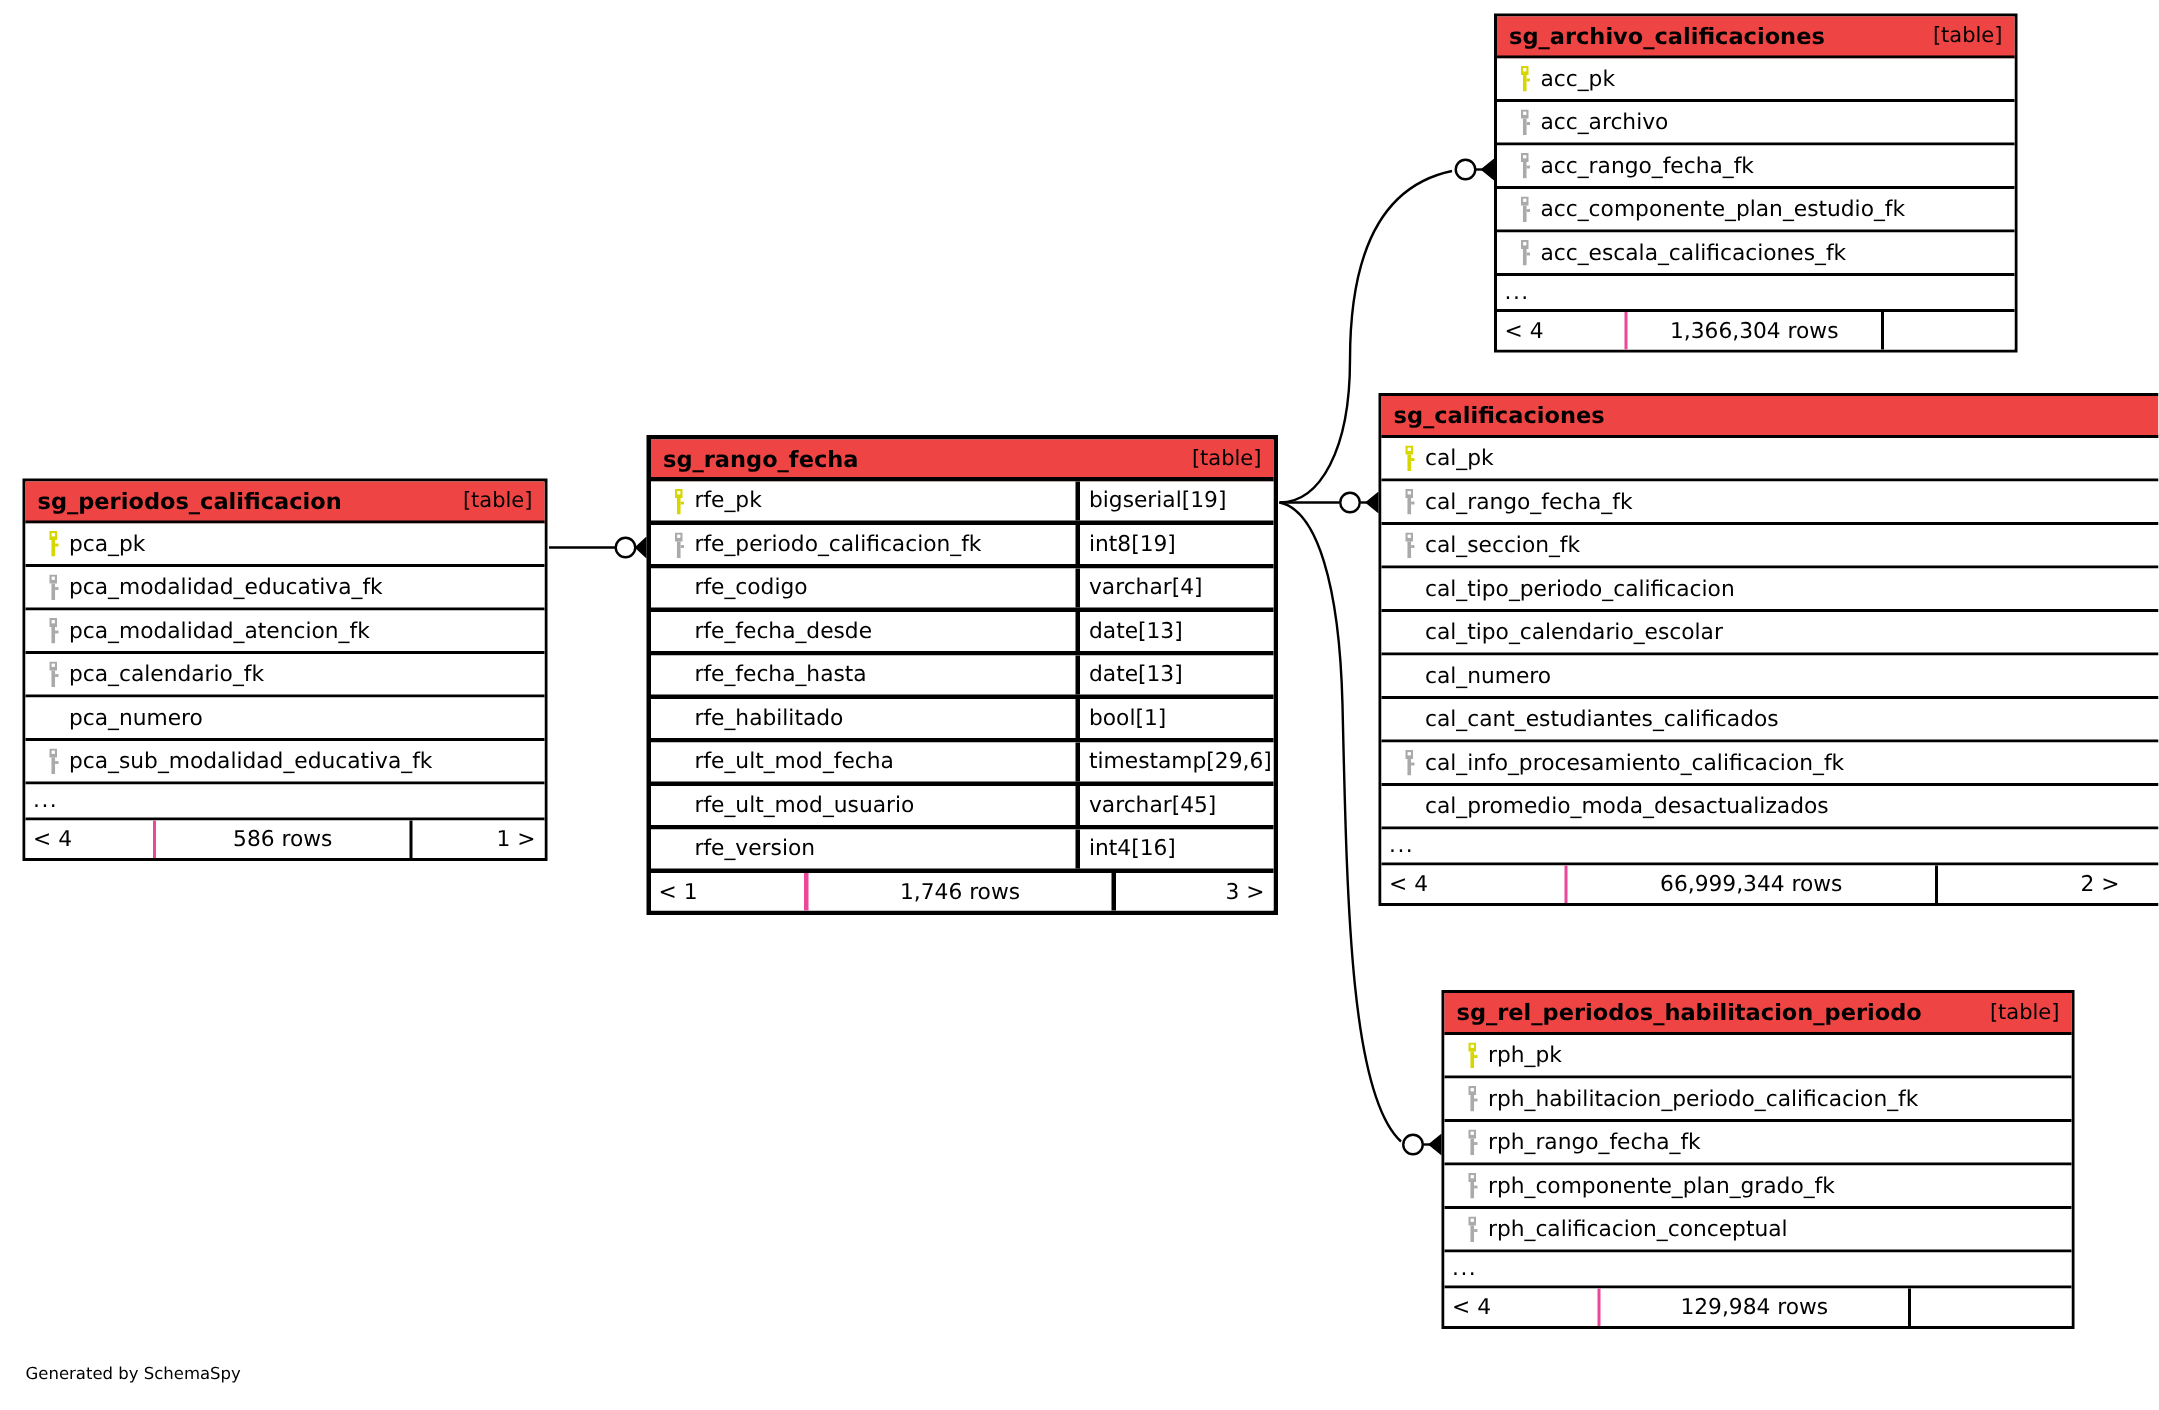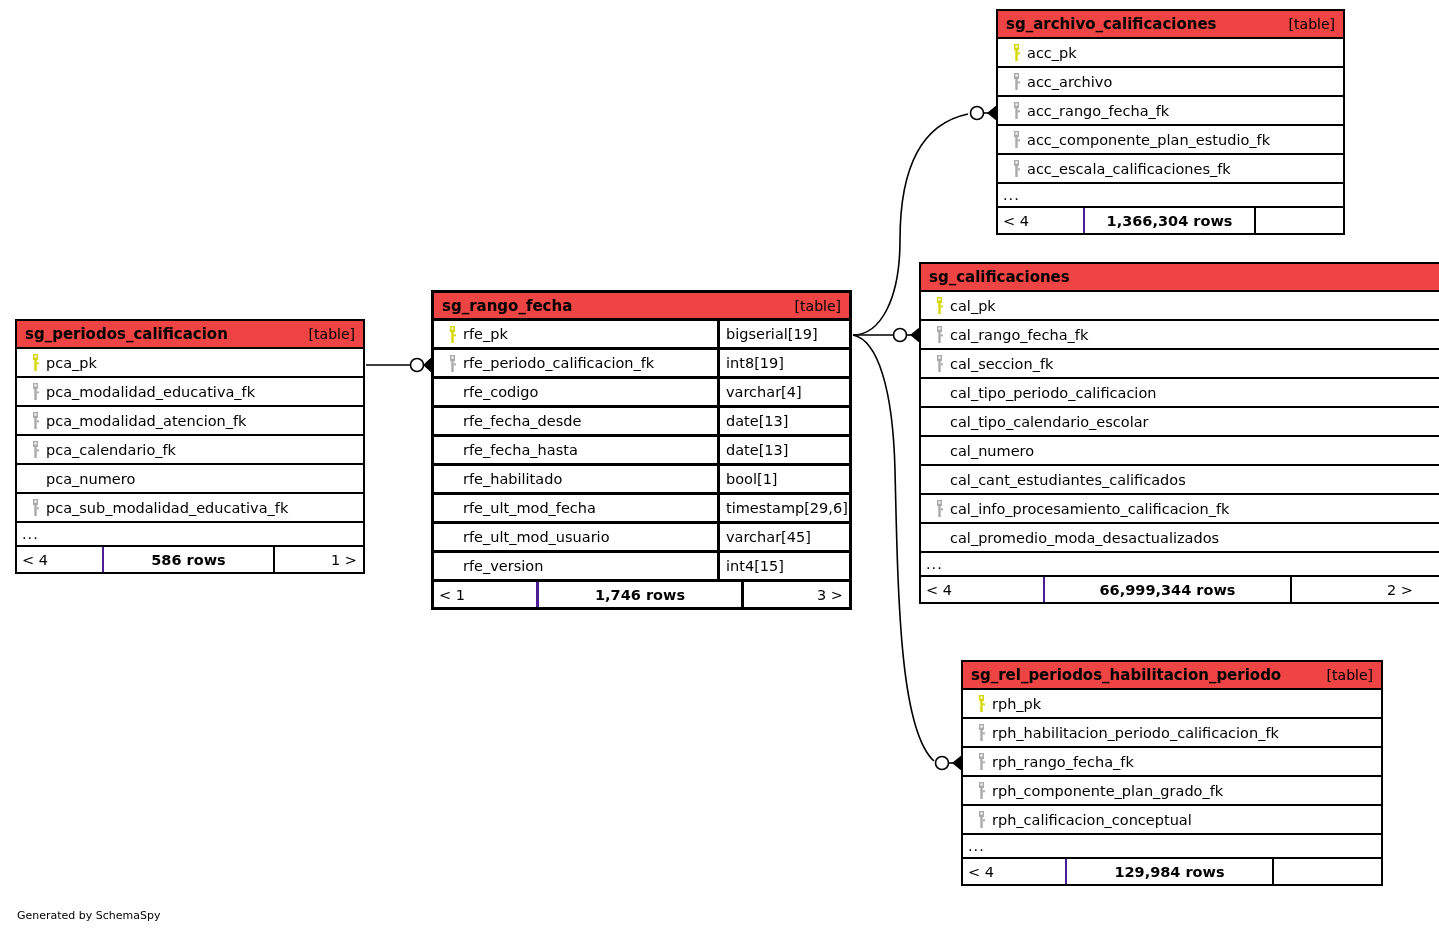--- a/index.html
+++ b/index.html
@@ -127,21 +127,21 @@
   .tfoot .fcell {
     display: flex;
     align-items: center;
     box-sizing: border-box;
     font-size: 14.5px;
     color: #000000;
     white-space: nowrap;
     overflow: hidden;
   }
   .tfoot .fleft   { justify-content: flex-start; padding-left: 5px; }
-  .tfoot .fmid    { justify-content: center; border-left: 2px solid #4c1d95; border-right: 2px solid #000000; font-weight: bold; }
+  .tfoot .fmid    { justify-content: center; border-left: 2px solid #ec4899; border-right: 2px solid #000000; }
   .tfoot .fright  { justify-content: flex-end; padding-right: 6px; }
   .tbl.focus .tfoot .fmid { border-left-width: 3px; border-right-width: 3px; }
 
   .credit {
     position: absolute;
     left: 17px;
     top: 909px;
     font-size: 11px;
     color: #000000;
     white-space: nowrap;
@@ -341,21 +341,21 @@
           <span class="keyslot"></span>
           <span>rfe_ult_mod_usuario</span>
         </span>
         <span class="ctype" style="width:132px;flex:0 0 132px;">varchar[45]</span>
       </div>
       <div class="row">
         <span class="cname">
           <span class="keyslot"></span>
           <span>rfe_version</span>
         </span>
-        <span class="ctype" style="width:132px;flex:0 0 132px;">int4[15]</span>
+        <span class="ctype" style="width:132px;flex:0 0 132px;">int4[16]</span>
       </div>
       <div class="tfoot">
         <span class="fcell fleft" style="width:102px;flex:0 0 102px;">&lt; 1</span>
         <span class="fcell fmid" style="width:208px;flex:0 0 208px;">1,746 rows</span>
         <span class="fcell fright" style="width:105px;flex:0 0 105px;">3 &gt;</span>
       </div>
     </div>
     <div class="tbl" style="left: 996px; top: 9px; width: 349px;">
       <div class="thead">
         <span class="tname">sg_archivo_calificaciones</span>

